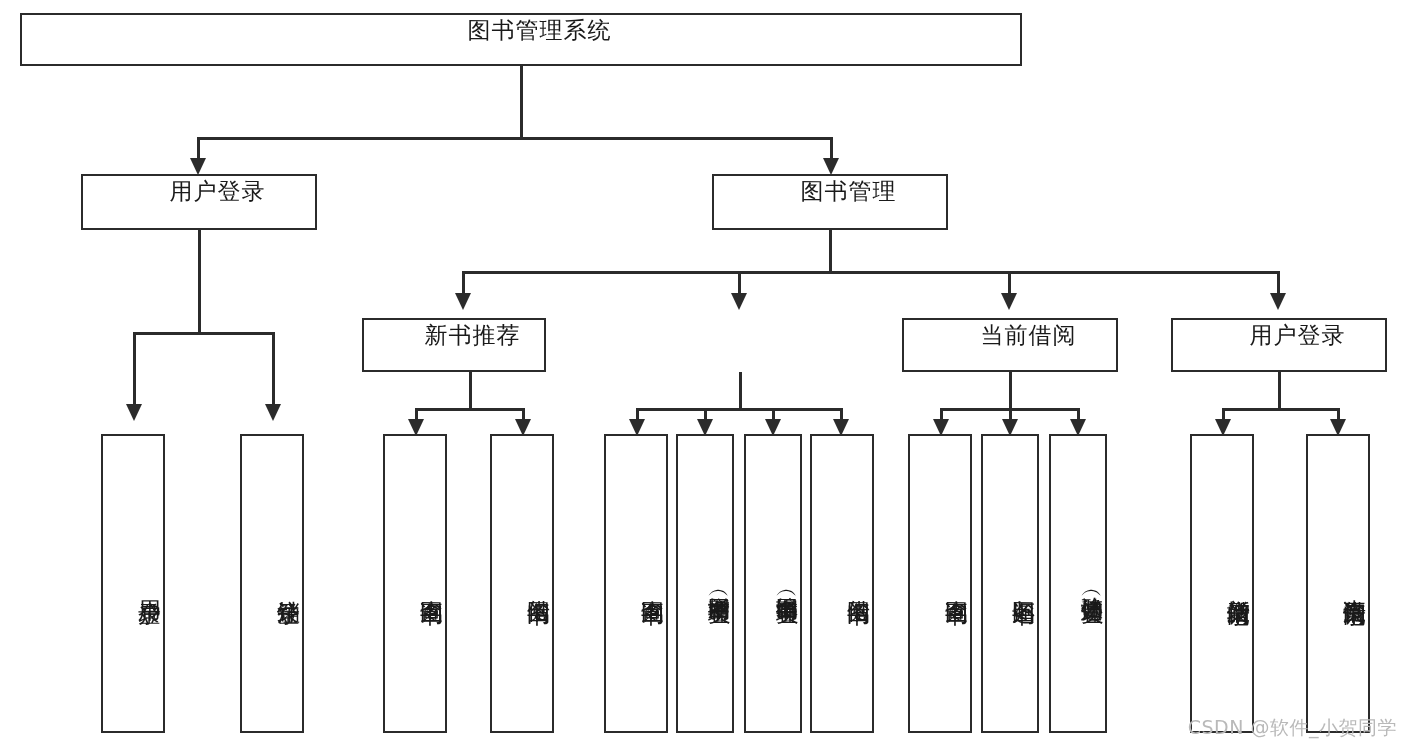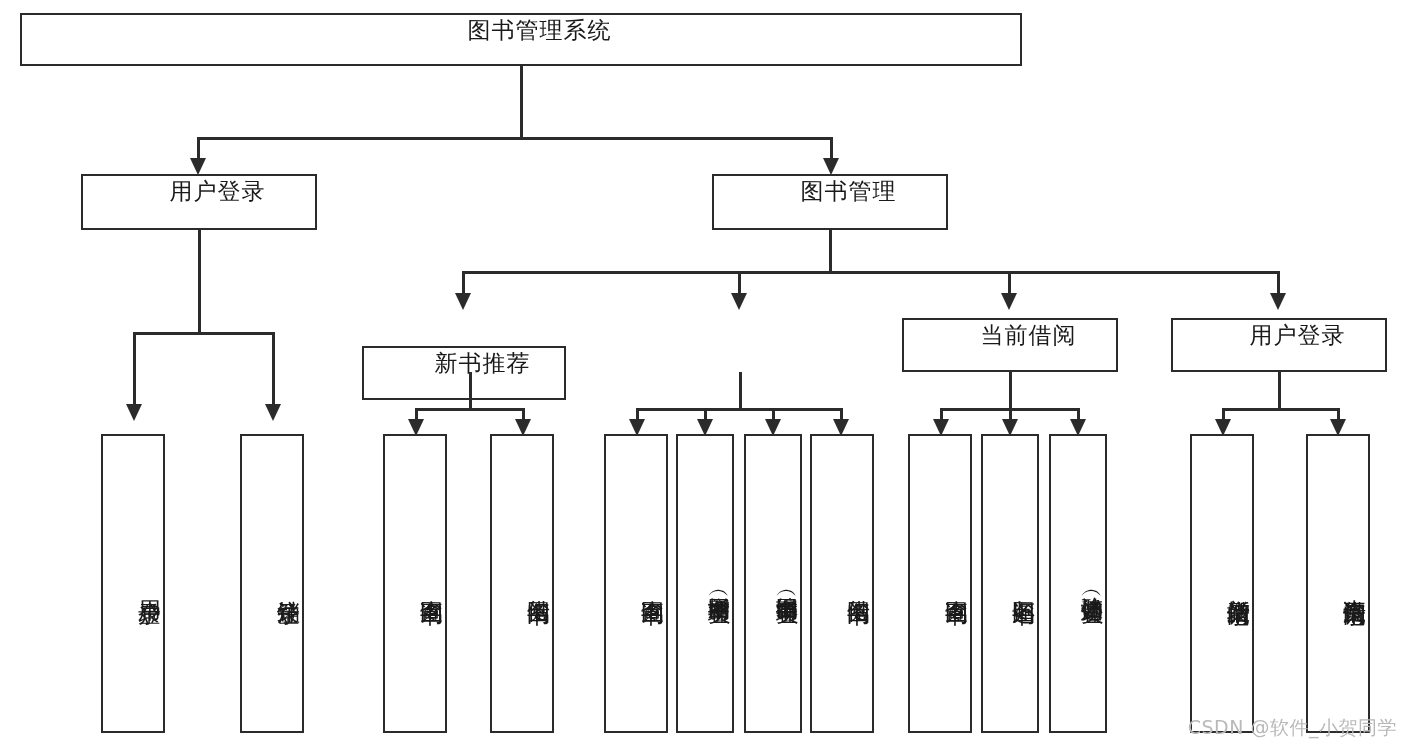--- a/index.html
+++ b/index.html
@@ -113,21 +113,21 @@
   <div class="conn h" style="left:462px; top:271px; width:817px; height:2.5px;"></div>
   <div class="conn v" style="left:462px; top:271px; height:26px;"></div>
   <div class="arrow" style="left:455px; top:293px;"></div>
   <div class="conn v" style="left:738px; top:271px; height:26px;"></div>
   <div class="arrow" style="left:731px; top:293px;"></div>
   <div class="conn v" style="left:1008px; top:271px; height:26px;"></div>
   <div class="arrow" style="left:1001px; top:293px;"></div>
   <div class="conn v" style="left:1277px; top:271px; height:26px;"></div>
   <div class="arrow" style="left:1270px; top:293px;"></div>
 
-  <div class="node horiz" style="left:362px; top:318px; width:204px; height:54px;margin-top:28px;">
+  <div class="node horiz" style="left:362px; top:318px; width:184px; height:54px;">
     <span>新书推荐</span>
   </div>
   <div class="node horiz" style="left:902px; top:318px; width:216px; height:54px;font-family:Liberation Mono, monospace;">
     <span>当前借阅</span>
   </div>
   <div class="node horiz" style="left:1171px; top:318px; width:216px; height:54px;">
     <span>用户登录</span>
   </div>
 
   <div class="conn v" style="left:469px; top:372px; height:38px;"></div>

